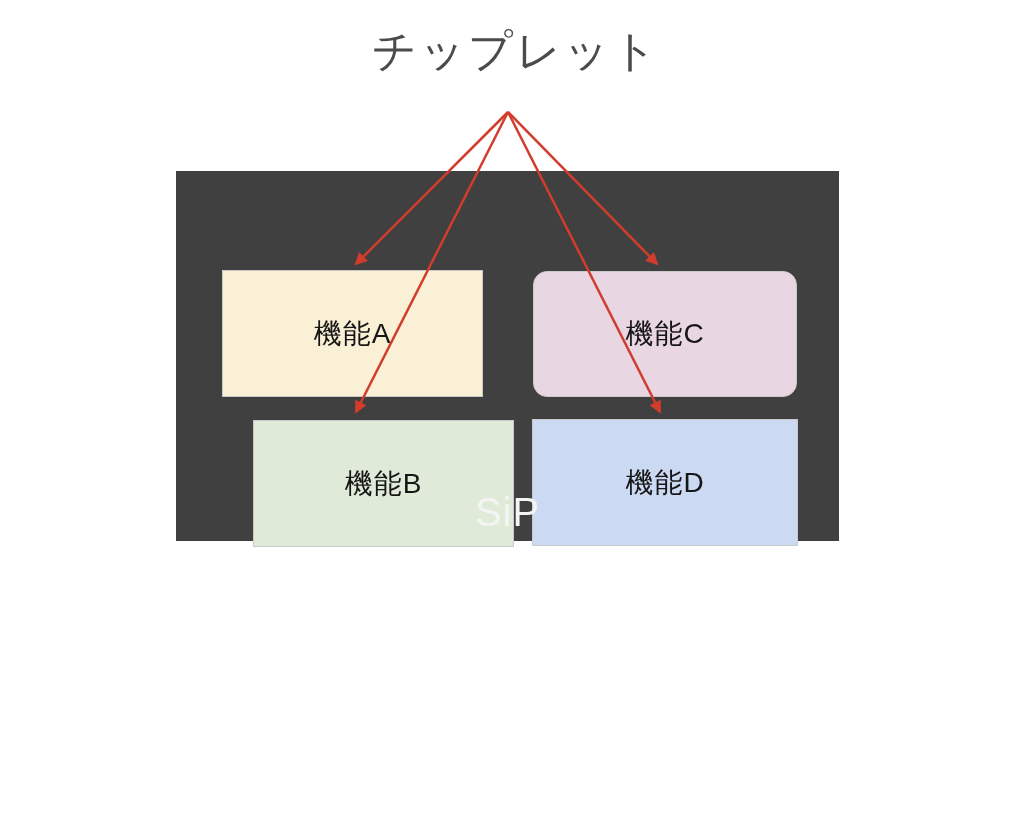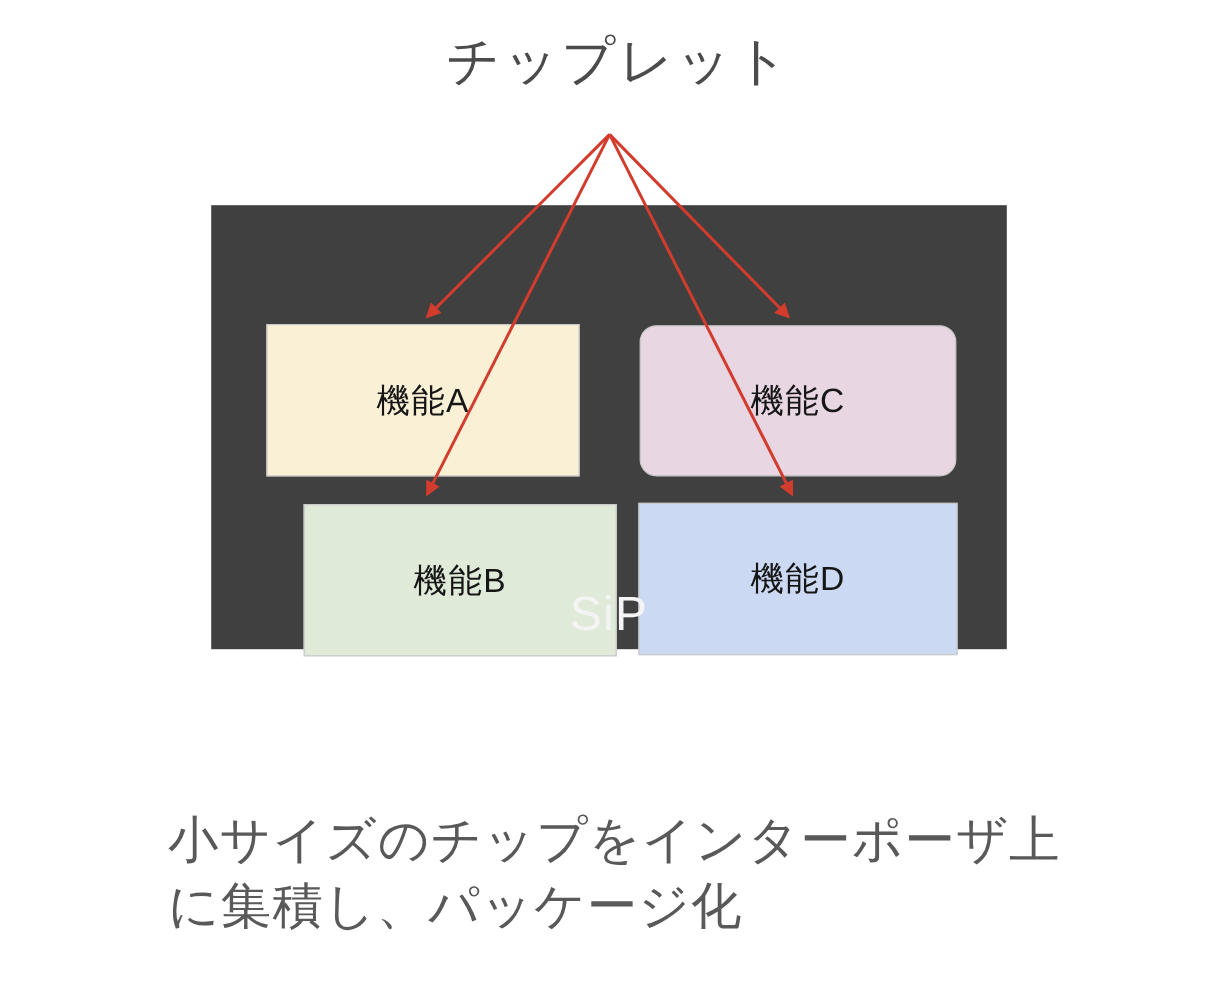--- a/index.html
+++ b/index.html
@@ -111,18 +111,14 @@
       <marker id="arrowhead" viewBox="0 0 10 10" refX="8.5" refY="5" markerWidth="6" markerHeight="5" orient="auto-start-reverse">
         <path id="arrowhead-path" d="M 0 0 L 10 5 L 0 10 z" fill="#d23c2d"></path>
       </marker>
     </defs>
   <line x1="508" y1="112" x2="356" y2="264" stroke="#d23c2d" stroke-width="2.5" marker-end="url(#arrowhead)"></line>
       <line x1="508" y1="112" x2="657" y2="264" stroke="#d23c2d" stroke-width="2.5" marker-end="url(#arrowhead)"></line>
       <line x1="508" y1="112" x2="356" y2="412" stroke="#d23c2d" stroke-width="2.5" marker-end="url(#arrowhead)"></line>
       <line x1="508" y1="112" x2="660" y2="412" stroke="#d23c2d" stroke-width="2.5" marker-end="url(#arrowhead)"></line>
     </svg>
 
-  <div class="caption">
-    <span class="cap-line">小サイズのチップをインターポーザ上</span>
-    <span class="cap-line">に集積し、パッケージ化</span>
-  </div>
 
 </div>
 
 </body></html>

